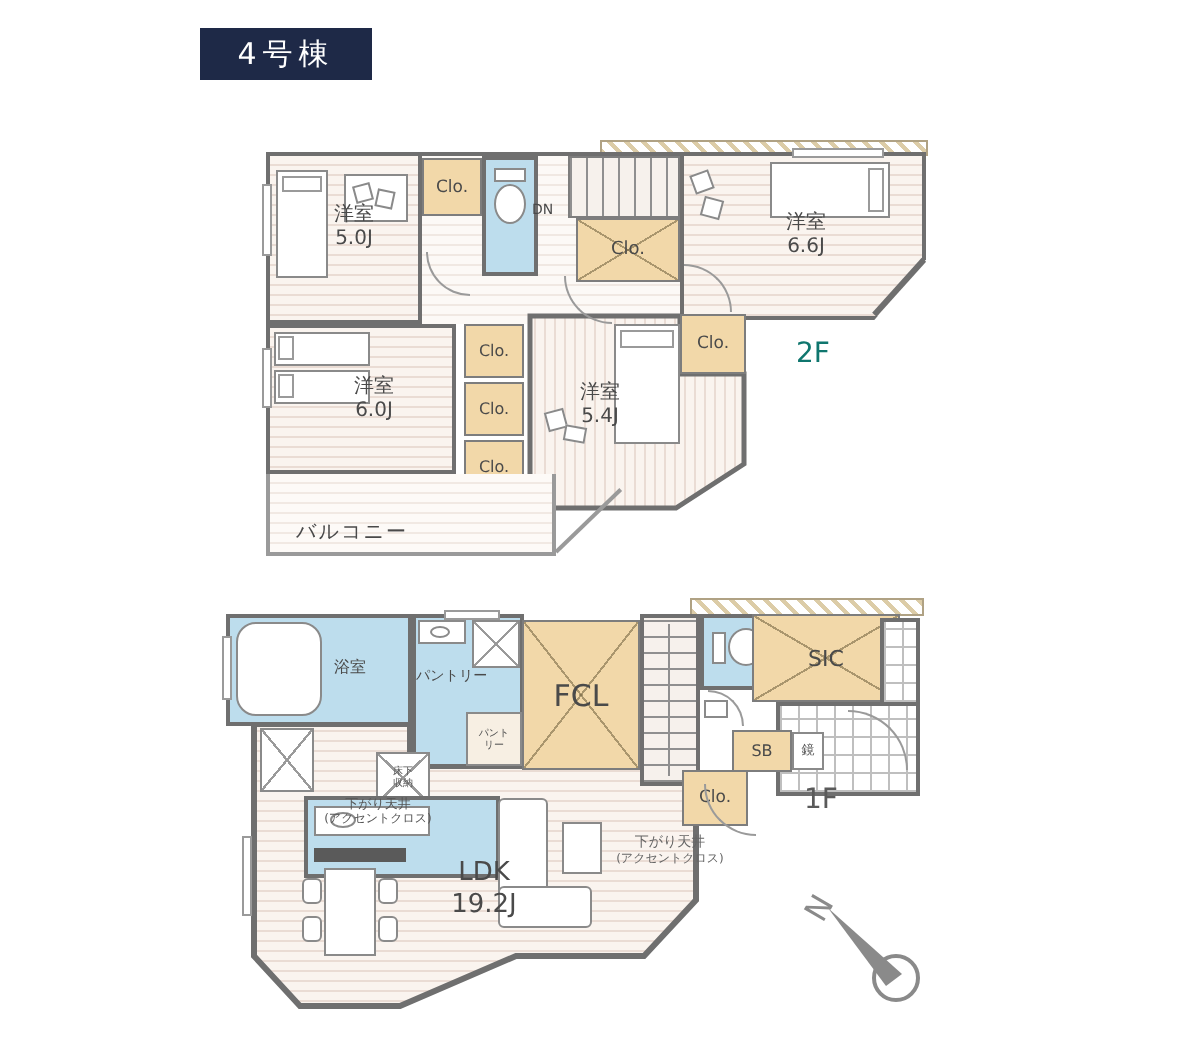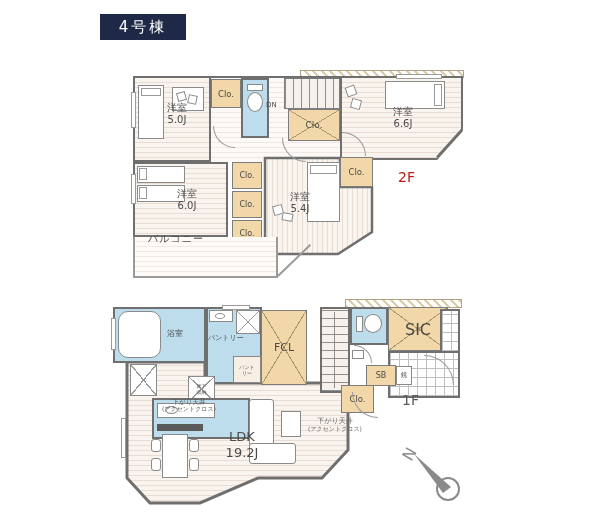--- a/index.html
+++ b/index.html
@@ -141,31 +141,31 @@
 <div class="lbl" style="left:278px;top:191px;width:44px;font-size:10px">
   <span>洋室</span><br>
   <span>5.4J</span>
 </div>
 <div class="closet" style="left:340px;top:157px;width:33px;height:30px">
   <span>Clo.</span>
 </div>
 
 <div class="balc" style="left:133px;top:237px;width:145px;height:41px"></div>
 <div class="wallline" style="left:278px;top:275px;width:45px;height:2px;background:#9a9a9a;transform:rotate(-44deg);transform-origin:0 50%"></div>
-<div class="lbl" style="left:148px;top:233px;font-size:10px;letter-spacing:1px">
+<div class="lbl" style="left:148px;top:261px;font-size:10px;letter-spacing:1px">
   <span>バルコニー</span>
 </div>
 
 <div class="arc" style="left:213px;top:126px;width:22px;height:22px"></div>
 <div class="arc" style="left:282px;top:138px;width:24px;height:24px"></div>
 <div class="arc2" style="left:342px;top:132px;width:24px;height:24px"></div>
 <div class="win" style="left:131px;top:92px;width:5px;height:36px"></div>
 <div class="win" style="left:131px;top:174px;width:5px;height:30px"></div>
 <div class="win" style="left:396px;top:74px;width:46px;height:5px"></div>
-<div class="lbl" style="left:398px;top:169px;font-size:14px;color:#b91c1c">
+<div class="lbl" style="left:398px;top:169px;font-size:14px;color:#0f766e">
   <span>2F</span>
 </div>
 
 <div class="hatch" style="left:345px;top:299px;width:117px;height:9px"></div>
 
 <svg class="abs" style="left:123px;top:360px" width="230" height="146" viewBox="0 0 230 146">
   <defs>
     <pattern id="pldk" width="5" height="5" patternUnits="userSpaceOnUse">
       <rect width="5" height="5" fill="#faf4ef"></rect>
         <rect width="5" height="1" fill="#eadcd4"></rect>
@@ -183,29 +183,29 @@
 <div class="furn" style="left:209px;top:310px;width:24px;height:12px;border-width:1px"></div>
 <div class="furn" style="left:215px;top:313px;width:10px;height:6px;border-width:1px;border-radius:50%"></div>
 <div class="xbox" style="left:236px;top:310px;width:24px;height:24px"></div>
 <div class="lbl" style="left:208px;top:334px;font-size:7px">
   <span>パントリー</span>
 </div>
 <div class="tinybox" style="left:233px;top:356px;width:28px;height:27px;font-size:5px;line-height:6px">
   <span style="width:17px;white-space:normal;word-break:break-all">パントリー</span>
 </div>
 
-<div class="xover" style="left:261px;top:310px;width:46px;height:75px;font-size:11px">
+<div class="xover" style="left:261px;top:310px;width:59px;height:75px;font-size:15px">
   <span>FCL</span>
 </div>
 <div class="treads-h" style="left:320px;top:307px;width:30px;height:86px"></div>
 <div class="wallline" style="left:334px;top:312px;width:1px;height:76px;background:#8f8f8f"></div>
 <div class="wet" style="left:350px;top:307px;width:38px;height:38px"></div>
 <div class="furn" style="left:356px;top:316px;width:7px;height:16px;border-width:1px"></div>
 <div class="furn" style="left:364px;top:314px;width:18px;height:19px;border-width:1px;border-radius:50%"></div>
-<div class="xover" style="left:388px;top:307px;width:60px;height:44px;font-size:16px">
+<div class="xover" style="left:376px;top:307px;width:74px;height:44px;font-size:11px">
   <span>SIC</span>
 </div>
 <div class="tile" style="left:440px;top:309px;width:20px;height:44px"></div>
 <div class="tile" style="left:388px;top:351px;width:72px;height:47px"></div>
 <div class="arc2" style="left:424px;top:355px;width:30px;height:30px"></div>
 <div class="furn" style="left:352px;top:350px;width:12px;height:9px;border-width:1px"></div>
 <div class="closet" style="left:366px;top:365px;width:30px;height:21px;font-size:8px">
   <span>SB</span>
 </div>
 <div class="tinybox" style="left:396px;top:366px;width:16px;height:19px;font-size:6.5px;background:#fff">

